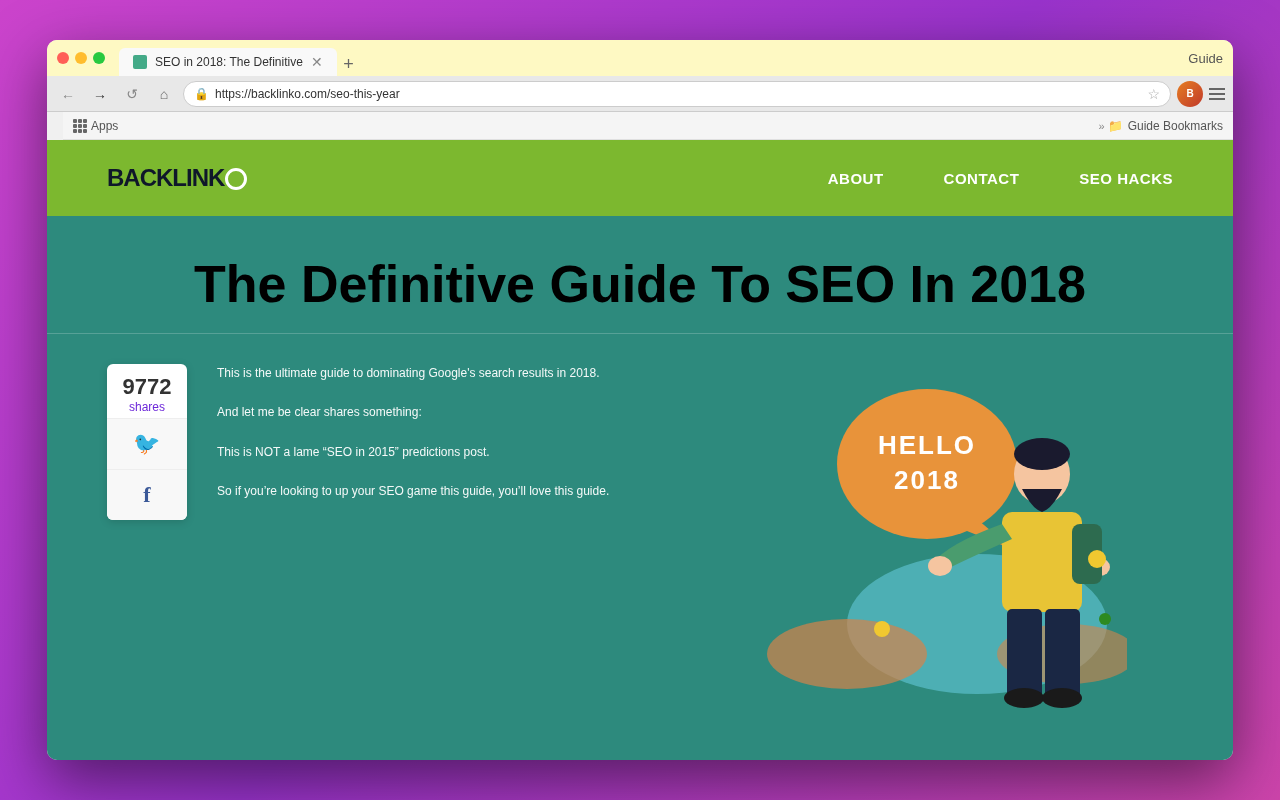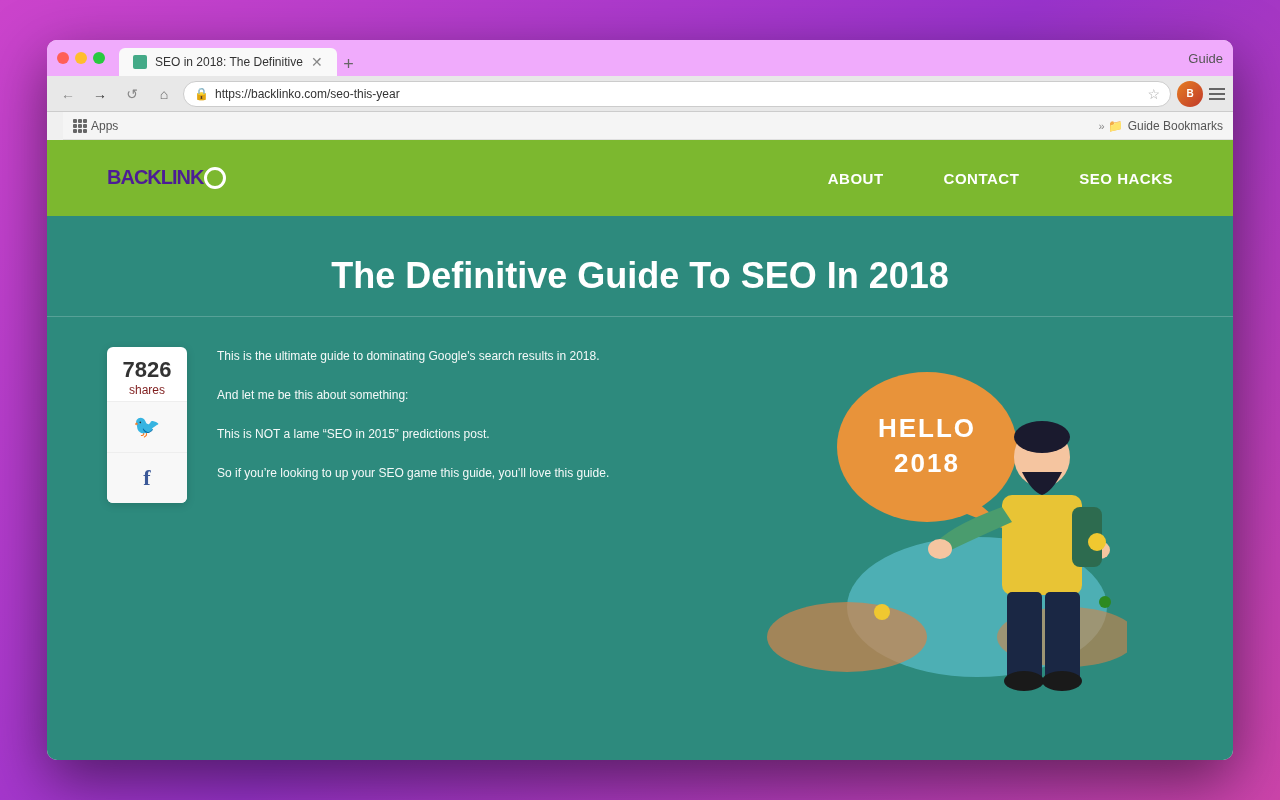--- a/index.html
+++ b/index.html
@@ -22,21 +22,21 @@
       background: #f0f0f0;
       border-radius: 10px;
       box-shadow: 0 20px 60px rgba(0,0,0,0.5);
       overflow: hidden;
       display: flex;
       flex-direction: column;
     }
 
     
     .title-bar {
-      background: #f0abfc;
+      background: #fef9c3;
       height: 36px;
       display: flex;
       align-items: center;
       padding: 0 10px;
       gap: 6px;
       flex-shrink: 0;
     }
 
     .traffic-lights {
       display: flex;
@@ -279,22 +279,22 @@
     .site-nav {
       background: #7cb82f;
       height: 76px;
       display: flex;
       align-items: center;
       padding: 0 60px;
       flex-shrink: 0;
     }
 
     .site-logo {
-      color: #4c1d95;
-      font-size: 20px;
+      color: #0f172a;
+      font-size: 24px;
       font-weight: 900;
       letter-spacing: -1px;
       text-transform: uppercase;
     }
 
     .site-logo .logo-o {
       display: inline-block;
       width: 22px;
       height: 22px;
       border: 3px solid white;
@@ -330,22 +330,22 @@
       flex-direction: column;
       overflow: hidden;
     }
 
     .page-header {
       padding: 40px 60px 20px;
       border-bottom: 1px solid rgba(255,255,255,0.2);
     }
 
     .page-title-text {
-      color: #ffffff;
-      font-size: 36px;
+      color: #000000;
+      font-size: 52px;
       font-weight: 900;
       text-align: center;
       line-height: 1.1;
     }
 
     .content-area {
       display: flex;
       flex: 1;
       padding: 30px 60px 20px;
       gap: 30px;
@@ -372,21 +372,21 @@
 
     .share-number {
       font-size: 22px;
       font-weight: 900;
       color: #333;
       display: block;
     }
 
     .share-label {
       font-size: 12px;
-      color: #7f1d1d;
+      color: #6d28d9;
       display: block;
     }
 
     .share-twitter, .share-facebook {
       display: flex;
       align-items: center;
       justify-content: center;
       padding: 12px;
       cursor: pointer;
     }
@@ -525,35 +525,35 @@
     <div class="main-content">
       <div class="page-header">
         <h1 class="page-title-text">The Definitive Guide To SEO In 2018</h1>
       </div>
 
       <div class="content-area">
 
         <div class="share-sidebar">
           <div class="share-box">
             <div class="share-count">
-              <span class="share-number">7826</span>
+              <span class="share-number">9772</span>
               <span class="share-label">shares</span>
             </div>
             <div class="share-twitter">
               <span class="twitter-icon">🐦</span>
             </div>
             <div class="share-facebook">
               <span class="facebook-icon">f</span>
             </div>
           </div>
         </div>
 
         <div class="article-text">
           <p class="article-para">This is the ultimate guide to dominating Google's search results in 2018.</p>
-          <p class="article-para">And let me be this about something:</p>
+          <p class="article-para">And let me be clear shares something:</p>
           <p class="article-para">This is NOT a lame “SEO in 2015” predictions post.</p>
           <p class="article-para">So if you’re looking to up your SEO game this guide, you’ll love this guide.</p>
         </div>
 
         <div class="illustration-area">
           <svg class="illustration-svg" viewBox="0 0 380 350" xmlns="http://www.w3.org/2000/svg">
 
             <ellipse cx="230" cy="260" rx="130" ry="70" fill="#5bbfcc" opacity="0.7"></ellipse>
 
             <ellipse cx="100" cy="290" rx="80" ry="35" fill="#d4834a" opacity="0.7"></ellipse>

